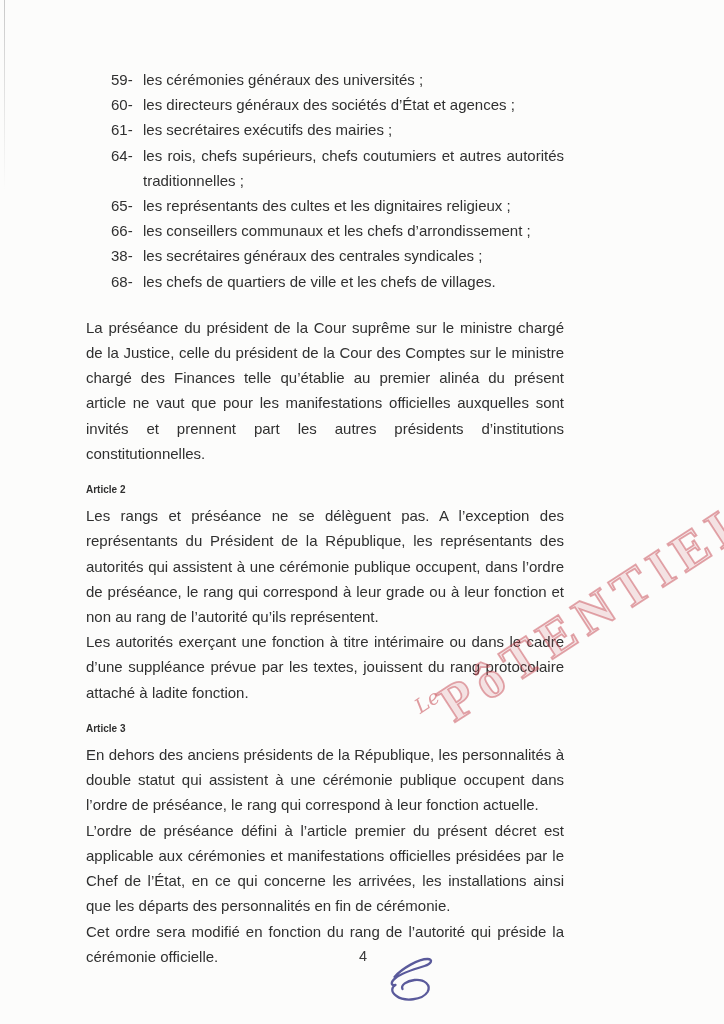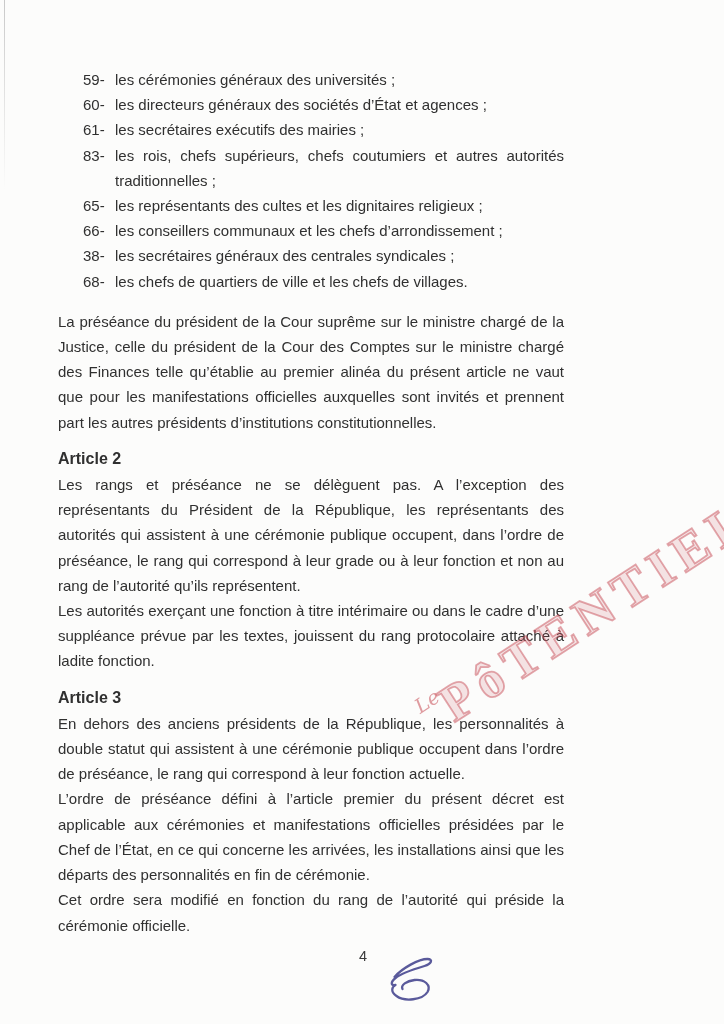--- a/index.html
+++ b/index.html
@@ -8,37 +8,37 @@
     background: #fcfcfb;
     overflow: hidden;
     font-family: "Liberation Sans", sans-serif;
   }
   .page {
     position: relative;
     width: 620px; height: 1024px;
     color: #303030;
     font-size: 15px;
     line-height: 25.2px;
-    padding: 67px 56px 0 58px;
+    padding: 67px 56px 0 86px;
   }
   
   .scan-edge {
     position: absolute; left: 4px; top: 0;
     width: 1px; height: 190px;
     background: linear-gradient(#c9c9c9, rgba(201,201,201,0));
   }
   ol.precedence-list { list-style: none; margin-left: 25px; }
   ol.precedence-list li { display: flex; }
   ol.precedence-list .num { width: 32px; flex: 0 0 32px; }
   ol.precedence-list .txt { flex: 1; text-align: justify; }
   p.body-par { text-align: justify; }
-  p.body-par.first { margin-top: 15px; }
+  p.body-par.first { margin-top: 21px; }
   h3.article-heading {
     margin-top: 11px;
-    font-size: 16px;
+    font-size: 10px;
     font-weight: bold;
     line-height: 25.2px;
   }
   h3.article-heading + p.body-par { margin-top: 1px; }
   
   .page-number {
     position: absolute; left: 350px; top: 944px;
     width: 26px; text-align: center;
     font-size: 14.5px; color: #3a3a3a;
   }
@@ -84,21 +84,21 @@
     </li>
     <li>
       <span class="num">60-</span>
       <span class="txt">les directeurs généraux des sociétés d’État et agences ;</span>
     </li>
     <li>
       <span class="num">61-</span>
       <span class="txt">les secrétaires exécutifs des mairies ;</span>
     </li>
     <li>
-      <span class="num">83-</span>
+      <span class="num">64-</span>
       <span class="txt">les rois, chefs supérieurs, chefs coutumiers et autres autorités traditionnelles ;</span>
     </li>
     <li>
       <span class="num">65-</span>
       <span class="txt">les représentants des cultes et les dignitaires religieux ;</span>
     </li>
     <li>
       <span class="num">66-</span>
       <span class="txt">les conseillers communaux et les chefs d’arrondissement ;</span>
     </li>

